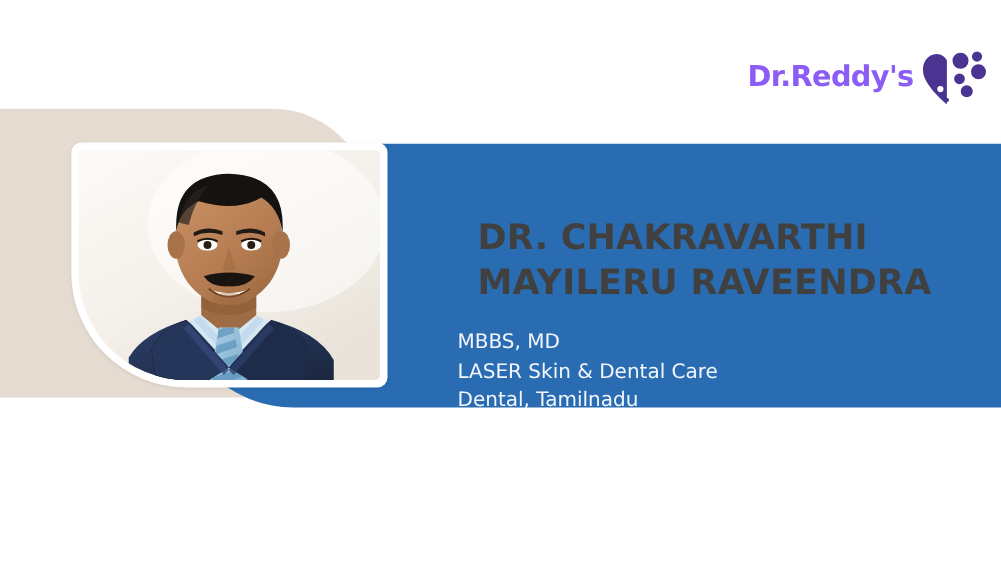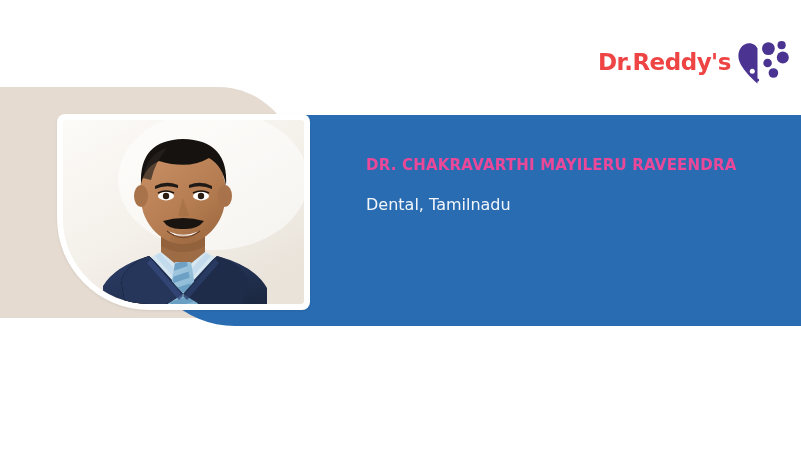--- a/index.html
+++ b/index.html
@@ -27,21 +27,21 @@
     height: 48px;
     display: flex;
     align-items: center;
     gap: 6px;
   }
   .brand-wordmark {
     font-family: "DejaVu Sans", sans-serif;
     font-size: 23px;
     font-weight: 700;
     letter-spacing: -0.5px;
-    color: #ef4444;
+    color: #8b5cf6;
     line-height: 1;
     white-space: nowrap;
   }
   .brand-mark {
     width: 52px;
     height: 46px;
     flex: 0 0 auto;
   }
 
   
@@ -69,24 +69,24 @@
   }
 
   
   .info-text {
     position: absolute;
     left: 366px;
     top: 156px;
     width: 420px;
   }
   .doc-name {
-    margin: 0;
-    color: #ec4899;
+    margin: 16px;
+    color: #404040;
     font-family: "DejaVu Sans", sans-serif;
-    font-size: 15px;
+    font-size: 28px;
     font-weight: 700;
     line-height: 1.27;
     letter-spacing: 0.2px;
     text-transform: uppercase;
   }
   .doc-details {
     margin: 0;
     padding: 0;
     list-style: none;
     margin-top: 18px;
@@ -240,17 +240,19 @@
         <path d="M104 111 Q120 124 137 111" stroke="#6b3f24" stroke-width="1.3" fill="none"></path>
 
         <ellipse cx="120" cy="119" rx="13" ry="5" fill="#9a6640" opacity="0.35"></ellipse>
       </svg>
     </div>
   </div>
 
   <div class="info-text">
     <h1 class="doc-name">DR. CHAKRAVARTHI MAYILERU RAVEENDRA</h1>
     <ul class="doc-details">
+      <li>MBBS, MD</li>
+      <li>LASER Skin &amp; Dental Care</li>
       <li>Dental, Tamilnadu</li>
     </ul>
   </div>
 
 </div>
 
 </body></html>

